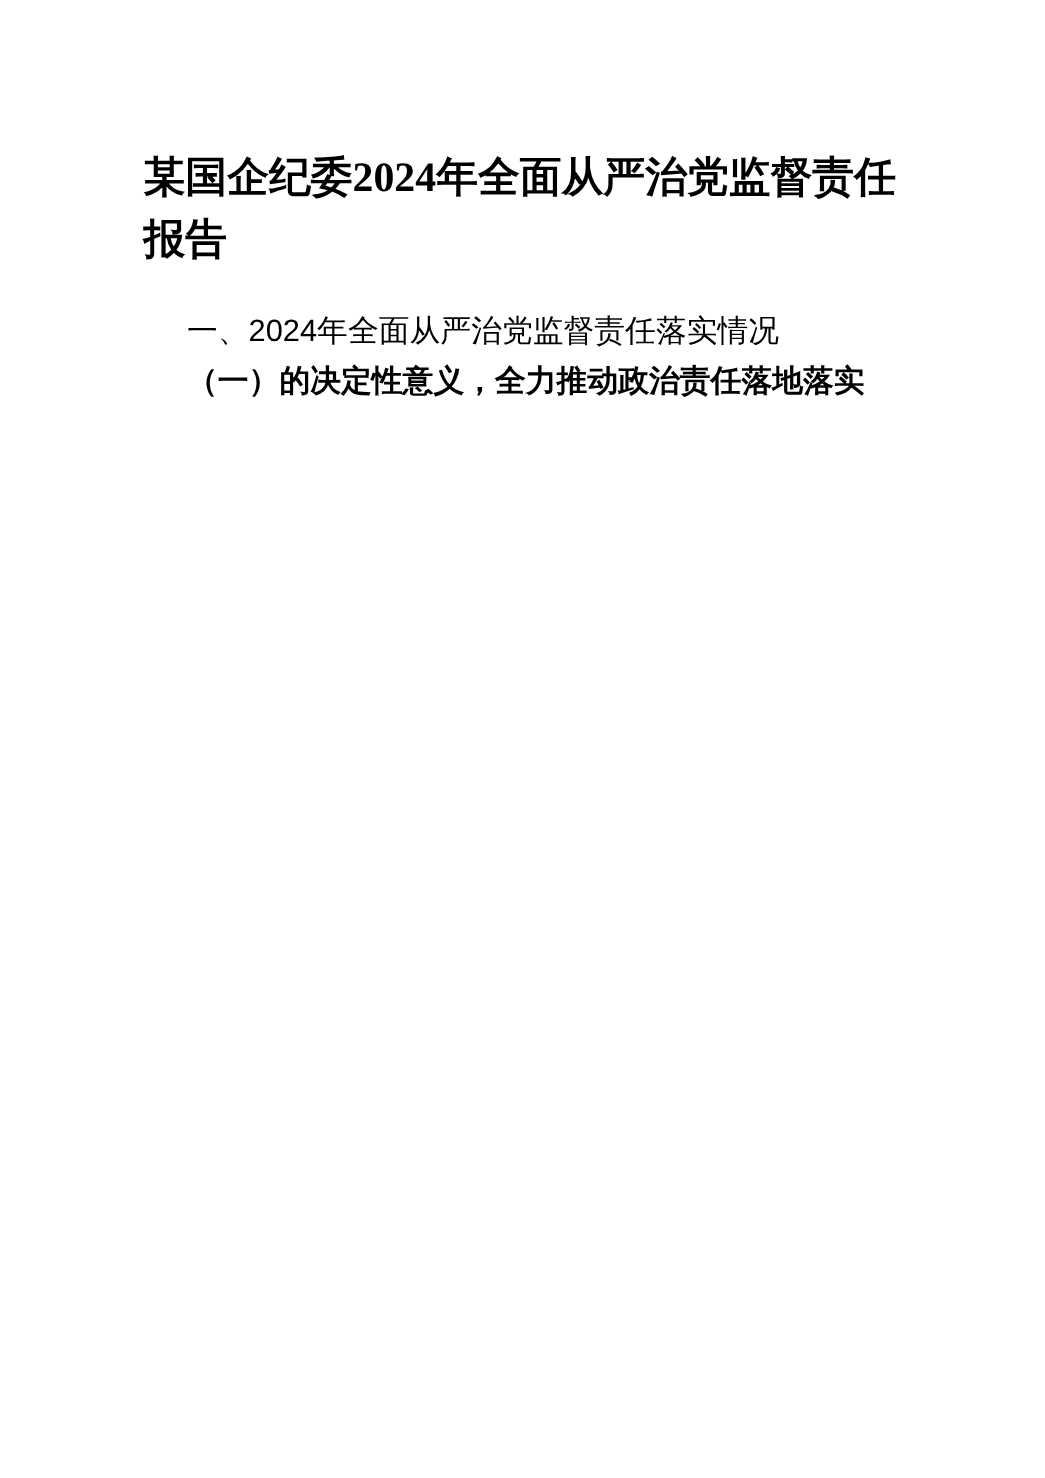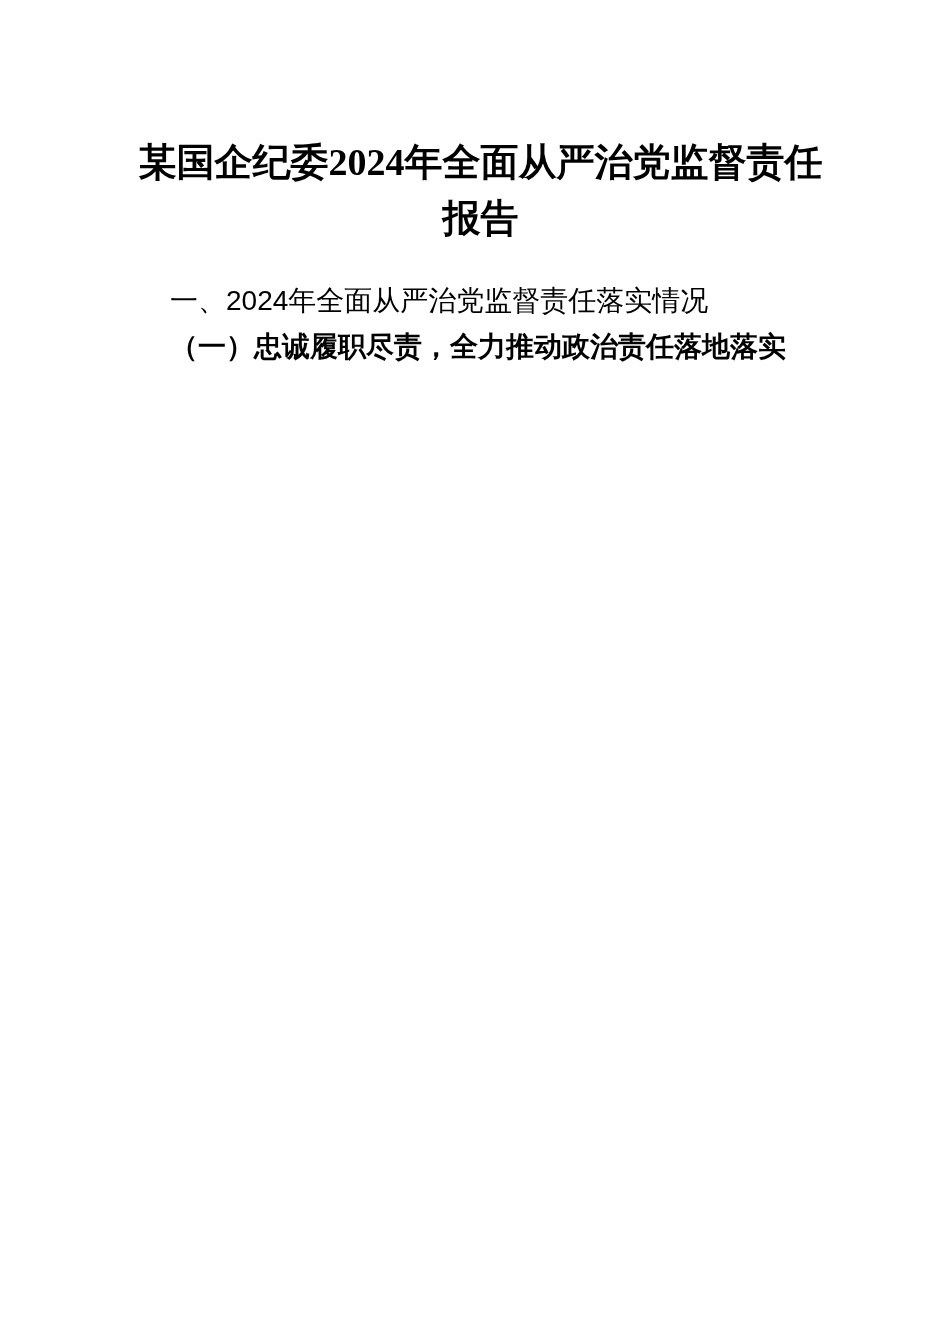--- a/index.html
+++ b/index.html
@@ -19,21 +19,20 @@
       width: 950px;
       height: 1344px;
       padding: 0 103px 0 114px;
       background: #ffffff;
     }
     .doc-title {
       font-family: "Liberation Serif", serif;
       font-weight: 700;
       font-size: 38px;
       line-height: 56px;
-      text-align: center;
       max-width: 700px;
       margin: 134px auto 32px auto;
       word-break: break-all;
       color: #000000;
     }
     .body-para {
       font-family: "Liberation Serif", serif;
       font-size: 28px;
       line-height: 46px;
       text-align: justify;
@@ -66,15 +65,15 @@
   </style>
 </head>
 <body>
 
 <div class="page">
   <h1 class="doc-title">某国企纪委2024年全面从严治党监督责任报告</h1>
 
 
   <h2 class="section-heading">一、2024年全面从严治党监督责任落实情况</h2>
 
-  <h3 class="subsection-heading">（一）忠诚履职尽责，全力推动政治责任落地落实</h3>
+  <h3 class="subsection-heading">（一）的决定性意义，全力推动政治责任落地落实</h3>
 
 </div>
 
 </body></html>

